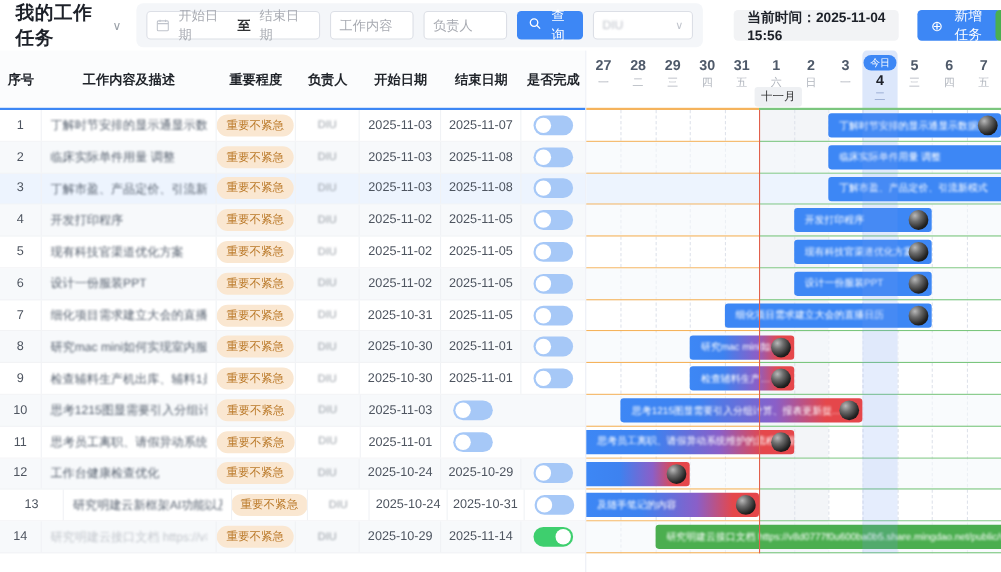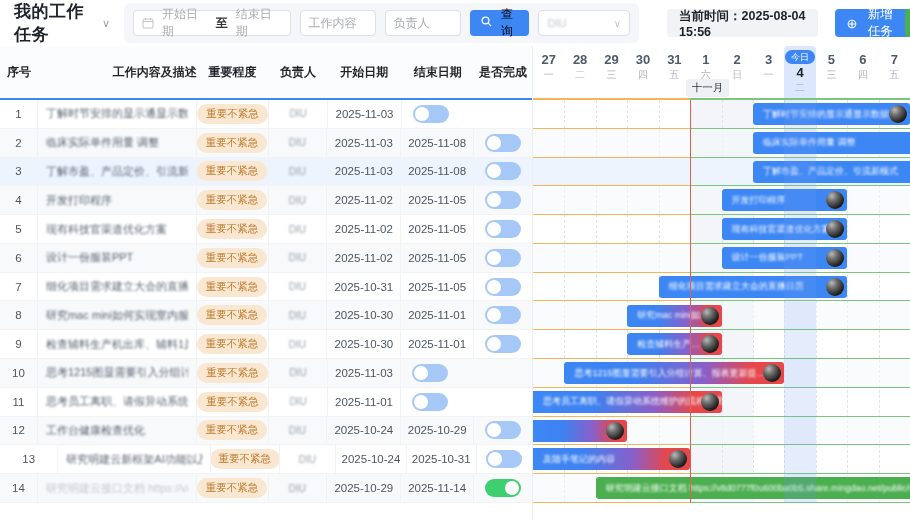--- a/index.html
+++ b/index.html
@@ -10,21 +10,21 @@
   
   .topbar { position:relative; height:46px; display:flex; align-items:center; padding-left:14px;justify-content:flex-end; }
   .title { font-size:17px; font-weight:bold; color:#1d2129; letter-spacing:.5px; }
   .title-chevron { color:#9aa0a8; font-size:11px; margin-left:6px; margin-right:14px; }
   .filterbox { display:flex; align-items:center; gap:9px; background:#f4f6f9; border-radius:6px; padding:7px 9px; }
   .inp { background:#fff; border:1px solid #dcdfe6; border-radius:4px; height:26px; display:flex; align-items:center; font-size:12px; color:#a8abb2; padding:0 8px; }
   .daterange { width:162px; gap:8px; }
   .daterange .to { color:#303133; font-weight:bold; }
   .cal-icon svg { display:block; }
   .inp-text { width:78px; }
-  .btn-search { height:26px; background:var(--accent,#3d87f5); color:#000000; border:none; border-radius:4px; font-size:12px; display:flex; align-items:center; gap:4px; padding:0 11px; cursor:pointer; }
+  .btn-search { height:26px; background:var(--accent,#3d87f5); color:#ffffff; border:none; border-radius:4px; font-size:12px; display:flex; align-items:center; gap:4px; padding:0 11px; cursor:pointer; }
   .select { width:94px; justify-content:space-between; }
   .select .sel-val { color:#c0c4cc; filter:blur(1px); font-size:11px; }
   .sel-chevron { color:#c0c4cc; font-size:10px; }
   .nowbox { margin-left:28px; background:#f2f3f5; border-radius:4px; height:28px; display:flex; align-items:center; padding:0 12px; font-size:12.5px; font-weight:bold; color:#1d2129; }
   .btn-add { margin-left:17px; height:28px; background:var(--accent,#3d87f5); color:#fff; border:none; border-radius:4px; font-size:12.5px; display:flex; align-items:center; gap:5px; padding:0 12px; cursor:pointer; }
   .btn-add .plus { font-size:13px; }
   .edge-green { position:absolute; right:0; top:9px; width:5px; height:28px; background:var(--done,#4bae4f); border-radius:4px 0 0 4px; }
 
   
   .main { display:flex; height:474px; }
@@ -113,54 +113,55 @@
               <line x1="7.2" y1="7.2" x2="10" y2="10" stroke="#fff" stroke-width="1.2"></line>
             </svg></span>
         <span>查询</span>
       </button>
       <div class="inp select">
         <span class="sel-val">DIU</span>
         <span class="sel-chevron">∨</span>
       </div>
     </div>
 
-    <div class="nowbox">当前时间：2025-08-04 15:56</div>
+    <div class="nowbox">当前时间：2025-11-04 15:56</div>
 
     <button class="btn-add">
       <span class="plus">⊕</span>
       <span>新增任务</span>
     </button>
 
     <div class="edge-green"></div>
   </div>
 
   <div class="main">
     <div class="tablepane">
       <div class="thead" id="thead">
           <div class="hc" style="width: 38px;">序号</div>
-          <div class="hc" style="width: 159px; text-align: right;">工作内容及描述</div>
+          <div class="hc" style="width: 159px;">工作内容及描述</div>
           <div class="hc" style="width: 72px;">重要程度</div>
           <div class="hc" style="width: 59px;">负责人</div>
           <div class="hc" style="width: 74px;">开始日期</div>
           <div class="hc" style="width: 73px;">结束日期</div>
           <div class="hc" style="width: 58px;">是否完成</div>
         </div>
       <div id="tbody">
           <div class="trow" style="height: 28.7857px;">
             <div class="tc" style="width: 38px;">1</div>
             <div class="tc c-content" style="width: 159px;">
               <span class="task-text">丁解时节安排的显示通显示数据大屏…</span>
             </div>
             <div class="tc" style="width: 72px;">
               <span class="badge">重要不紧急</span>
             </div>
             <div class="tc" style="width: 59px;">
               <span class="owner">DIU</span>
             </div>
             <div class="tc" style="width: 74px;">2025-11-03</div>
+            <div class="tc" style="width: 73px;">2025-11-07</div>
             <div class="tc" style="width: 58px;">
               <div class="toggle">
                 <div class="knob"></div>
               </div>
             </div>
           </div>
           <div class="trow even" style="height: 28.7857px;">
             <div class="tc" style="width: 38px;">2</div>
             <div class="tc c-content" style="width: 159px;">
               <span class="task-text">临床实际单件用量 调整</span>

